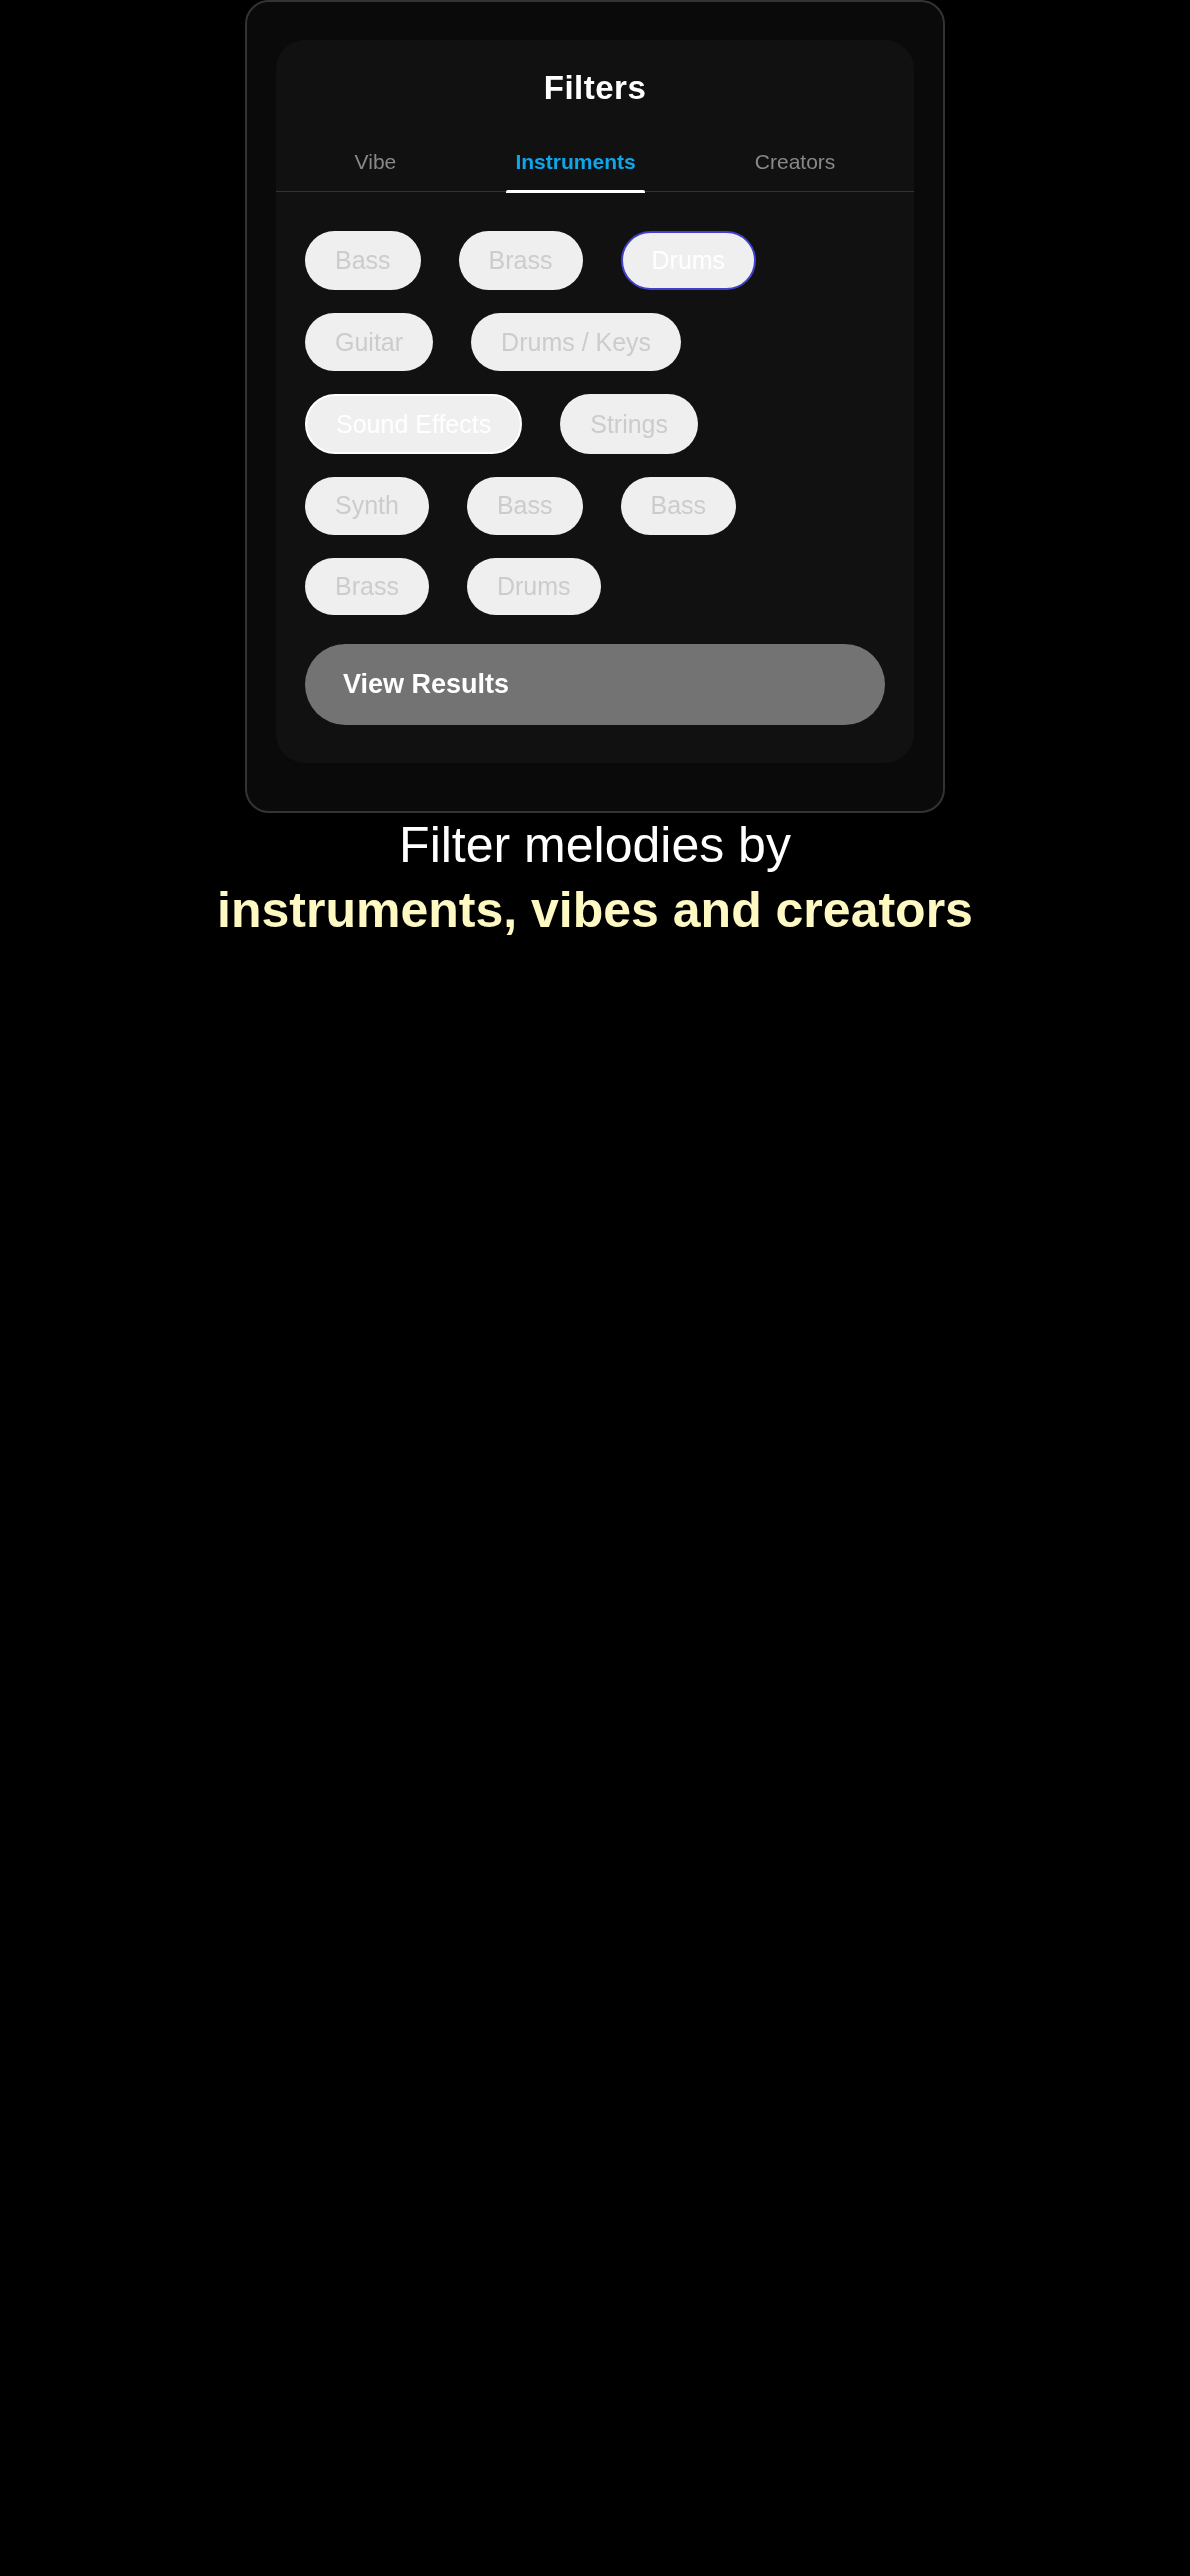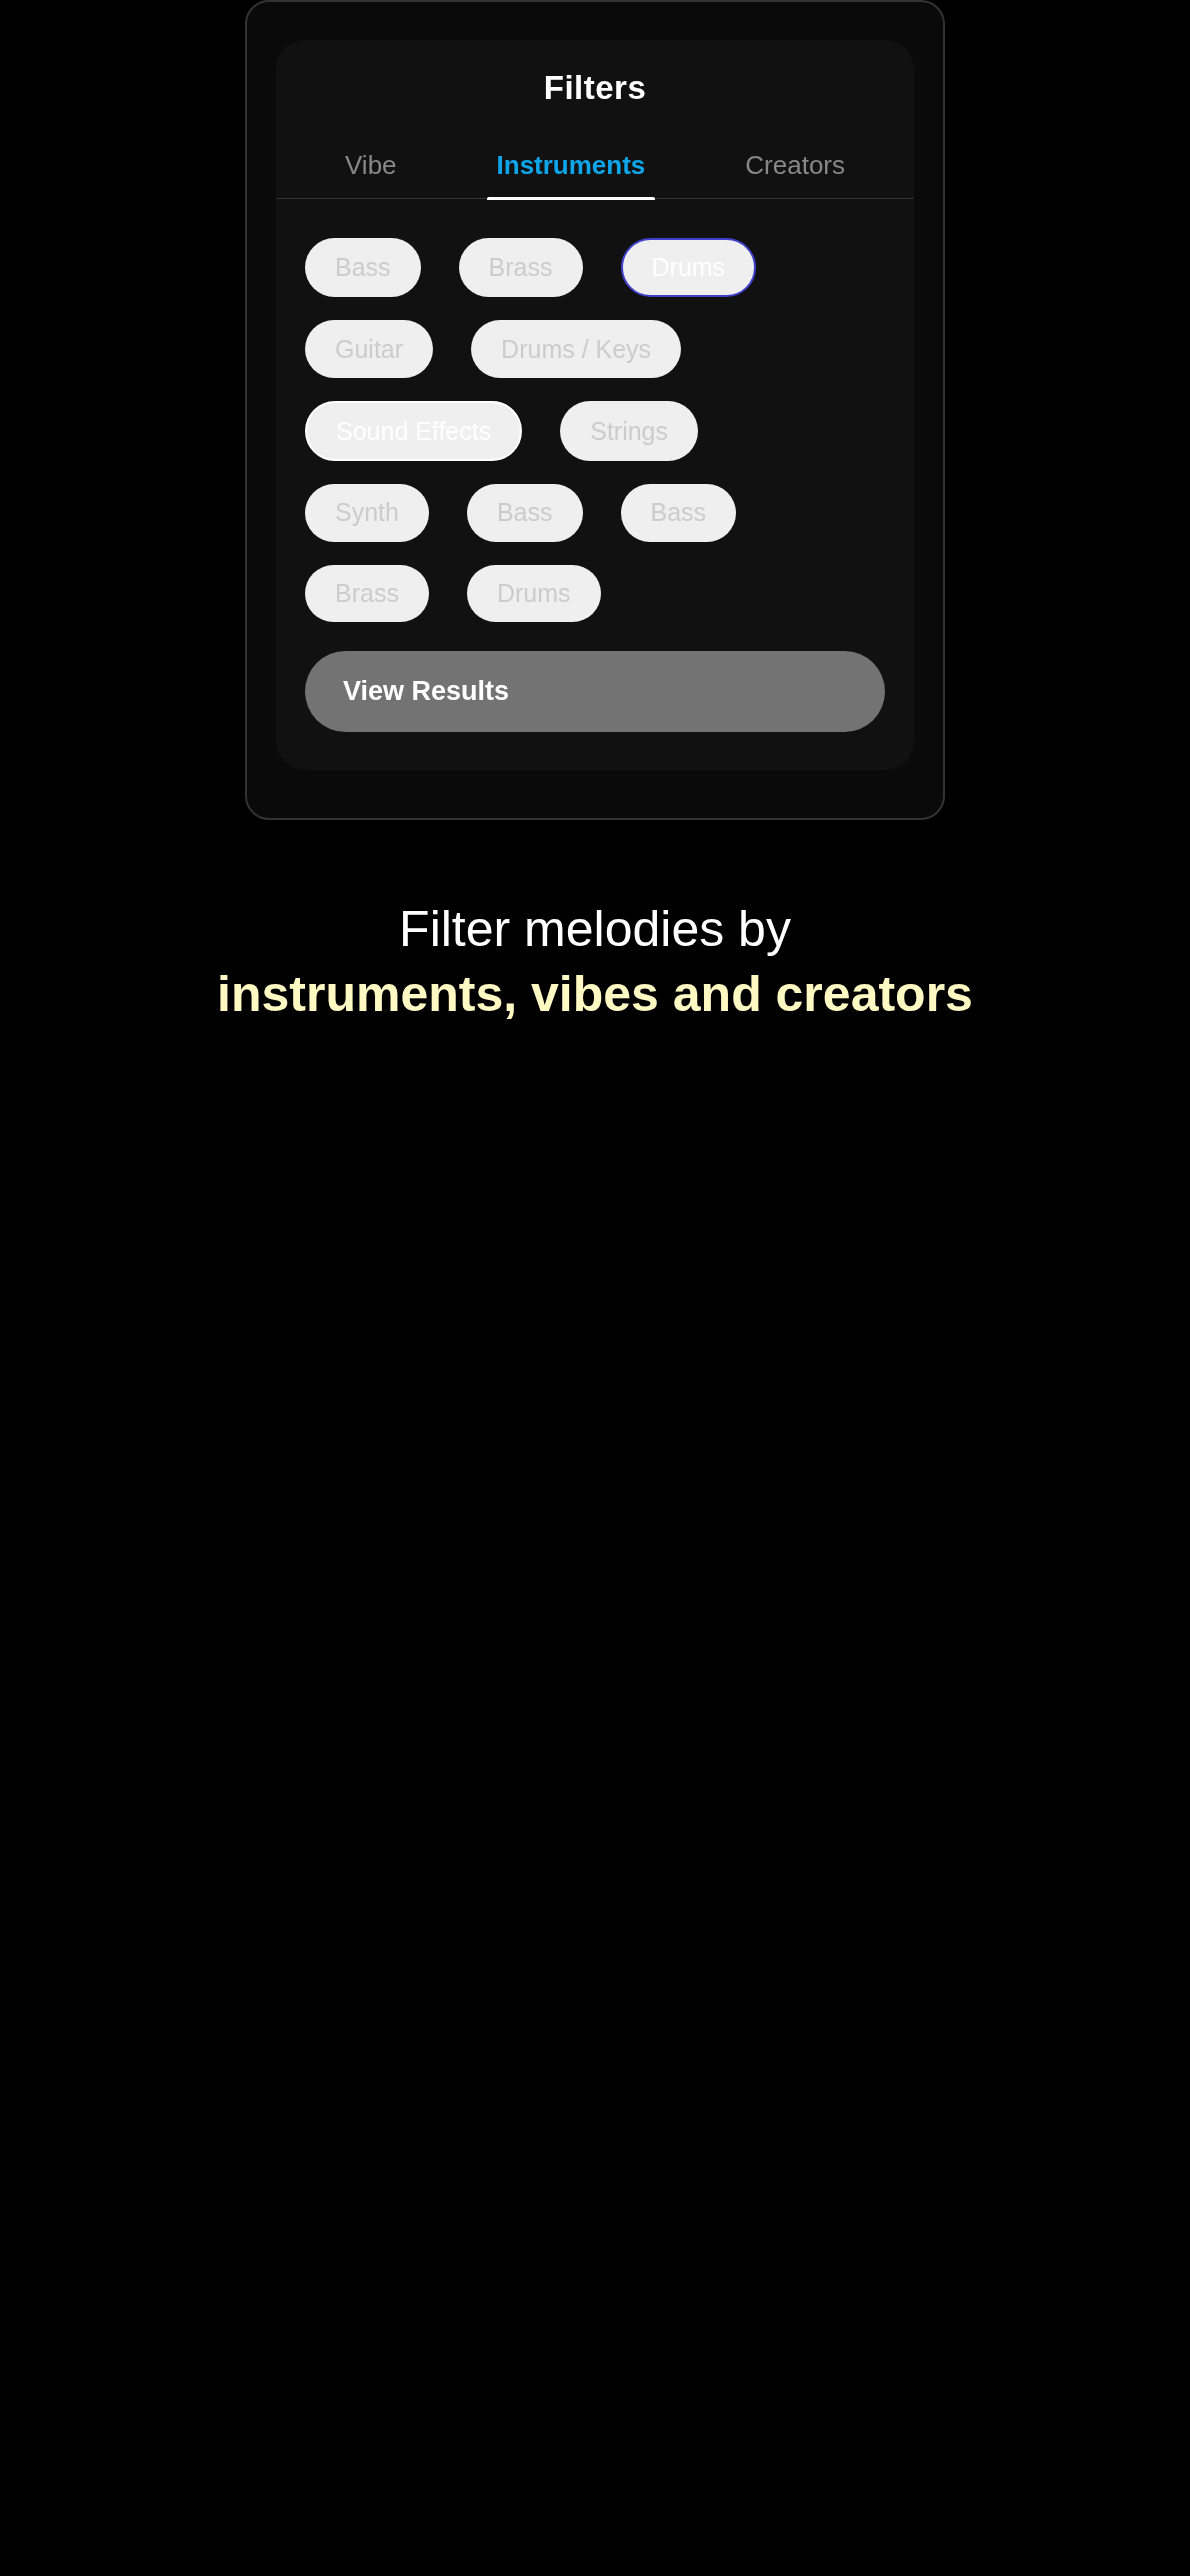--- a/index.html
+++ b/index.html
@@ -56,21 +56,21 @@
     .tabs-container {
       display: flex;
       justify-content: space-around;
       padding: 19px 19px 0px 19px;
       border-bottom: 1.9px solid #333;
       margin-bottom: 29px;
     }
 
     .tab {
       color: #888;
-      font-size: 26px;
+      font-size: 21px;
       font-weight: 500;
       padding: 14.4px 9.6px 17px 9.6px;
       cursor: pointer;
       position: relative;
     }
 
     .tab.active {
       color: #0ea5e9;
       font-weight: 700;
     }
@@ -121,21 +121,20 @@
       border-radius: 48px;
       padding: 25px 38px;
       width: calc(100% - 58px);
       margin: 19px 29px 0px 29px;
       cursor: pointer;
       display: block;
       text-align: left;
     }
 
     .bottom-text-section {
-      margin-top: 77px;
       text-align: center;
       padding: 0 77px;
     }
 
     .bottom-text-regular {
       color: #ffffff;
       font-size: 50px;
       font-weight: 400;
       line-height: 1.3;
     }

